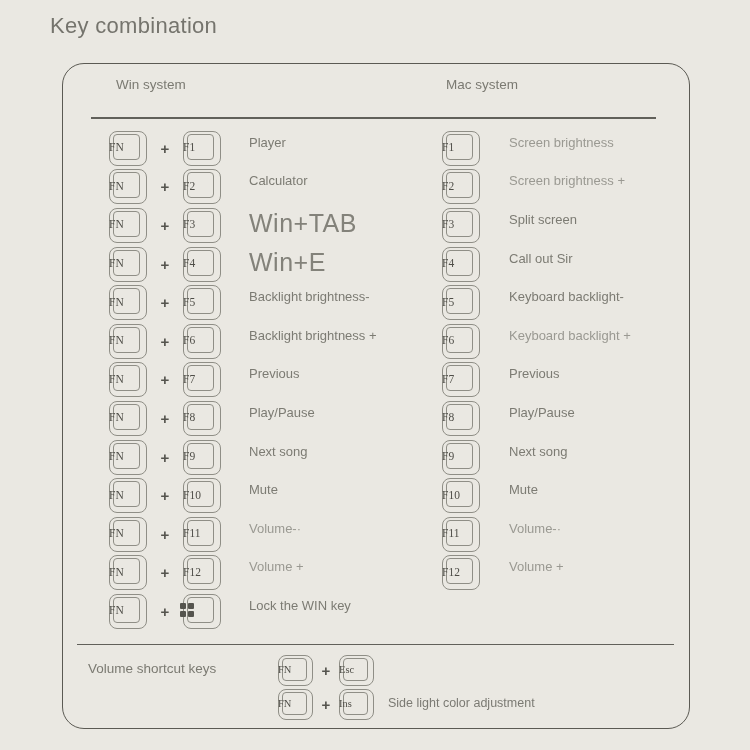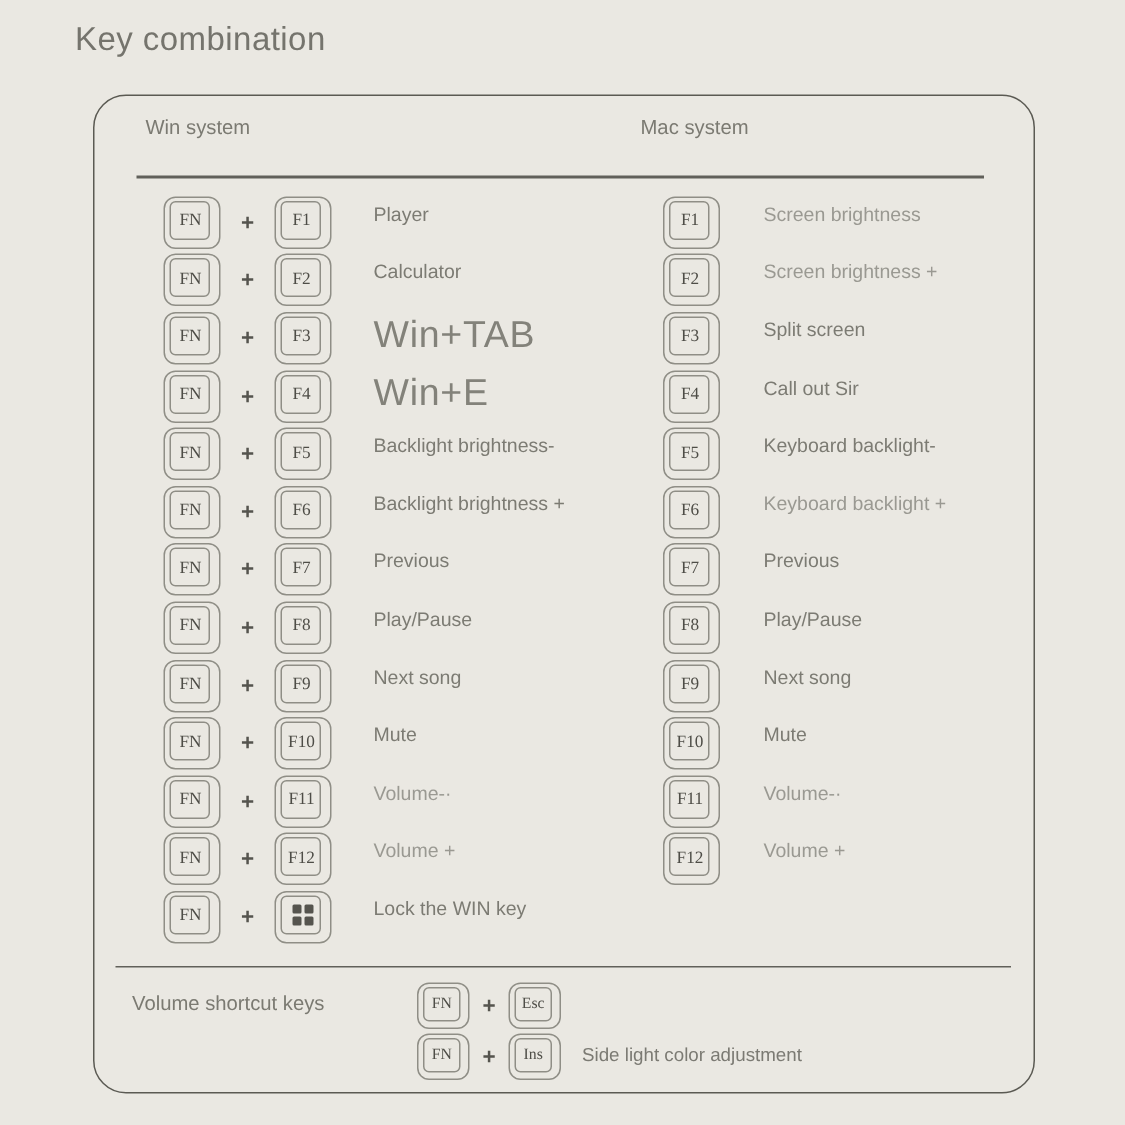--- a/index.html
+++ b/index.html
@@ -9,39 +9,39 @@
     font-family:"Liberation Sans", sans-serif;
   }
   .title{
     position:absolute;left:50px;top:13px;margin:0;
     font-size:22px;font-weight:normal;color:#75746d;letter-spacing:.3px;
   }
   .panel{
     position:absolute;left:62px;top:63px;width:628px;height:666px;
     border:1.6px solid #5b5a53;border-radius:22px;box-sizing:border-box;
   }
-  .col-header{position:absolute;top:13px;font-size:13.5px;color:#7b7a72;}
+  .col-header{position:absolute;top:13px;font-size:13.5px;color:#7b7a72;margin-left:19px;}
   .col-header.win{left:34px;}
   .col-header.mac{left:364px;}
   .header-divider{
     position:absolute;left:28px;top:53px;width:565px;height:0;
     border-top:2px solid #61605a;
   }
   .bottom-divider{
     position:absolute;left:14px;top:580px;width:597px;height:0;
     border-top:1.5px solid #61605a;
   }
   .win-col{position:absolute;left:46px;top:65px;}
   .mac-col{position:absolute;left:379px;top:65px;}
   .row{height:38.6px;display:flex;align-items:center;}
   
   .key{
     flex:0 0 auto;width:38px;height:35px;box-sizing:border-box;position:relative;
     border:1.2px solid #8f8e86;border-radius:8px;
-    display:flex;align-items:center;justify-content:center;
+    display:flex;align-items:center;justify-content:flex-start;
   }
   .key::before{
     content:"";position:absolute;left:3px;top:2px;right:6px;bottom:5px;
     border:1px solid #8f8e86;border-radius:4px;
   }
   .kt{
     position:relative;font-family:"Liberation Serif", serif;
     font-size:11.5px;color:#4e4d47;transform:translate(-1px,-1px);
     white-space:nowrap;
   }

